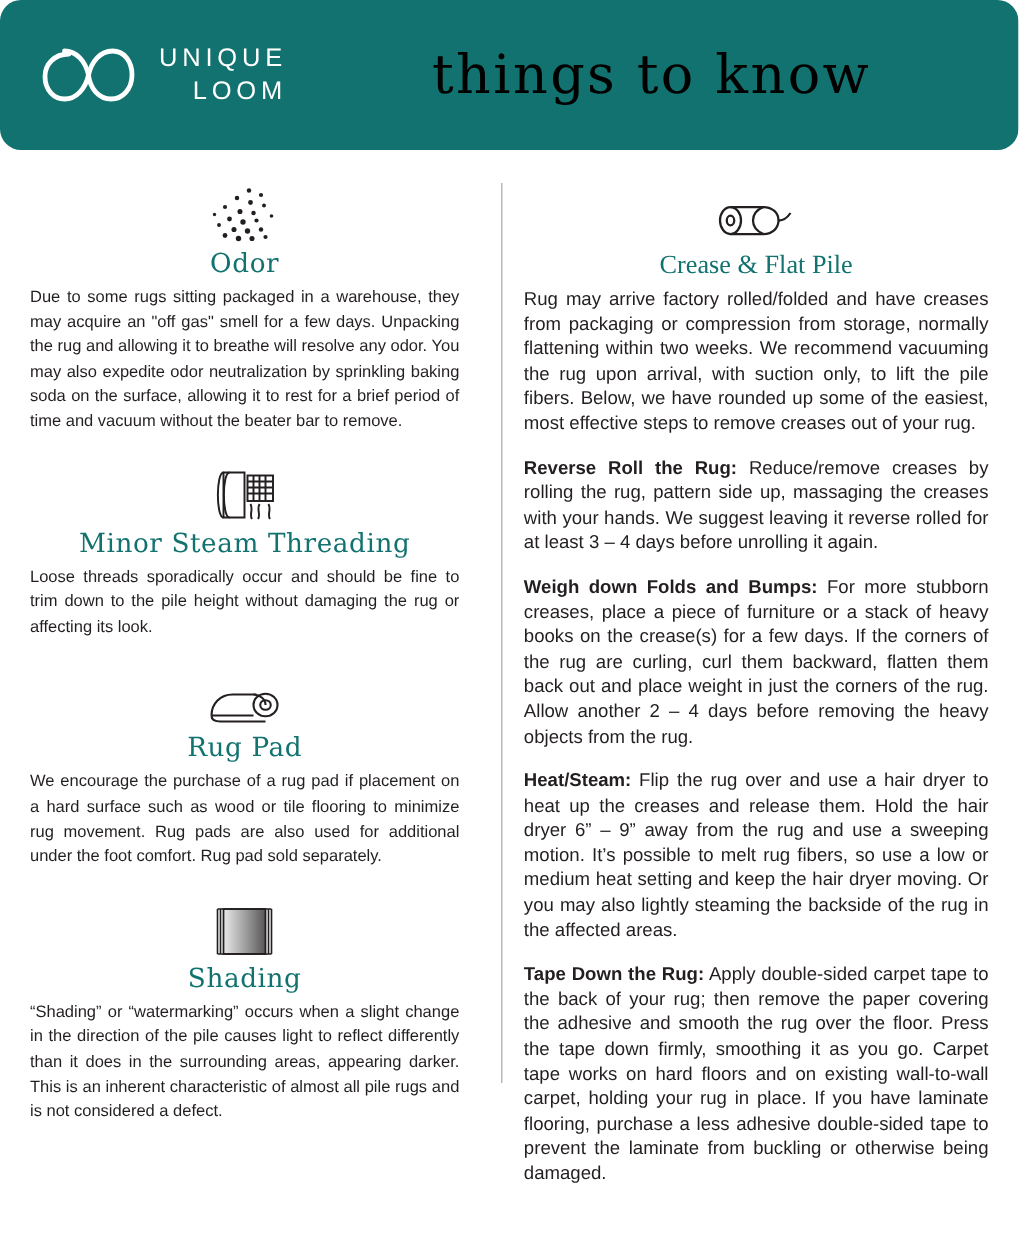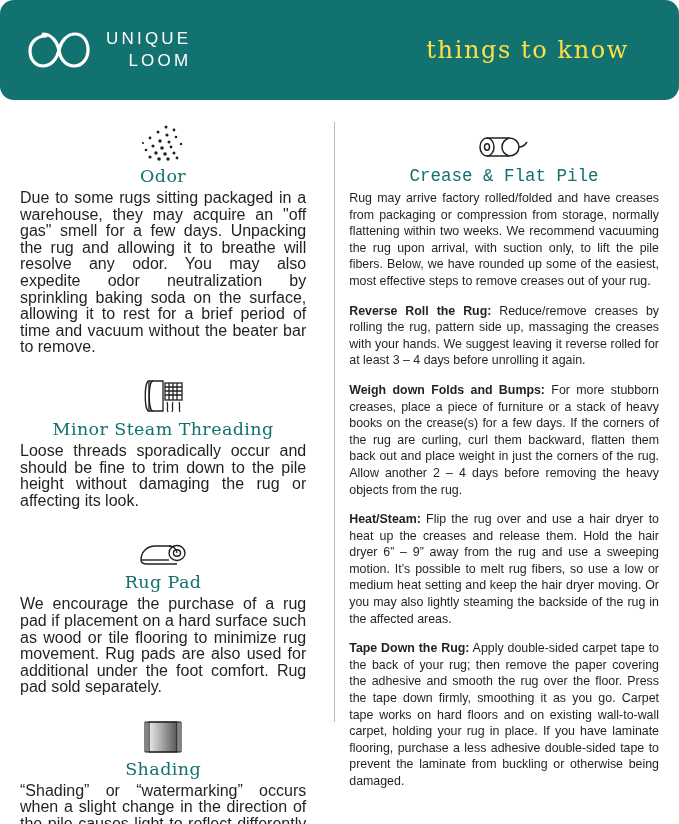--- a/index.html
+++ b/index.html
@@ -45,24 +45,24 @@
     letter-spacing: 3.2px;
     font-size: 17px;
     line-height: 22px;
     font-family: "Liberation Sans", sans-serif;
   }
   .brand-words .l2 {
     align-self: flex-end;
   }
   .header-title {
     flex: 1;
-    text-align: right;
-    color: #fde047;
+    text-align: left;
+    color: #000000;
     font-family: "DejaVu Serif", serif;
-    font-size: 24px;
+    font-size: 36px;
     letter-spacing: 1.6px;
     padding-right: 24px;
   }
 
   
   .content {
     display: flex;
     padding: 18px 20px 0 20px;
     box-sizing: border-box;
     height: 628px;
@@ -99,40 +99,40 @@
   .sec-title {
     text-align: center;
     color: #12726f;
     font-family: "DejaVu Serif", serif;
     font-size: 17.5px;
     letter-spacing: 0.4px;
     margin: 0 0 4px 0;
     font-weight: normal;
   }
   .sec-body {
-    font-size: 16px;
+    font-size: 11px;
     line-height: 16.6px;
     text-align: justify;
     margin: 0;
     color: #231f20;
   }
   .sub-para {
     font-size: 12.4px;
     line-height: 16.6px;
     text-align: justify;
     margin: 0 0 13px 0;
     color: #231f20;
   }
   .sub-para b {
     font-weight: bold;
   }
   .right-title {
     text-align: center;
     color: #12726f;
-    font-family: Liberation Mono, monospace;
+    font-family: Liberation Serif, serif;
     font-size: 17.5px;
     margin: 0 0 4px 0;
     font-weight: normal;
   }
 </style>
 </head>
 <body>
 
 <div class="header">
   <div class="brand">

